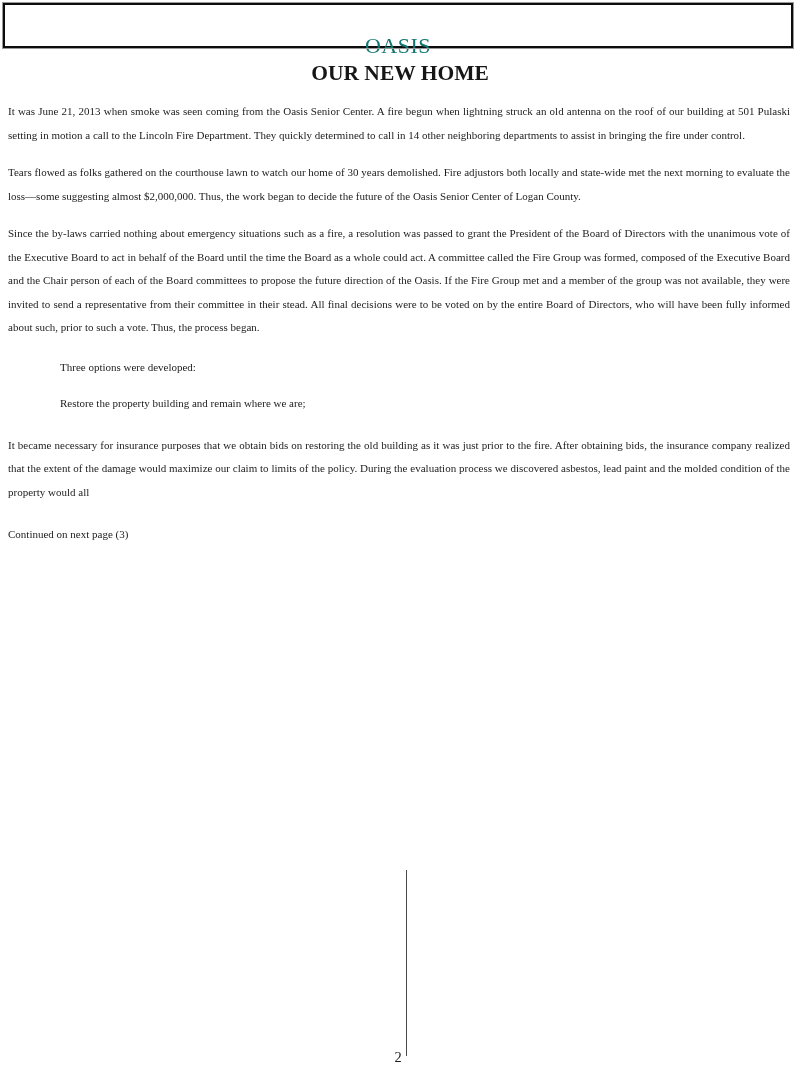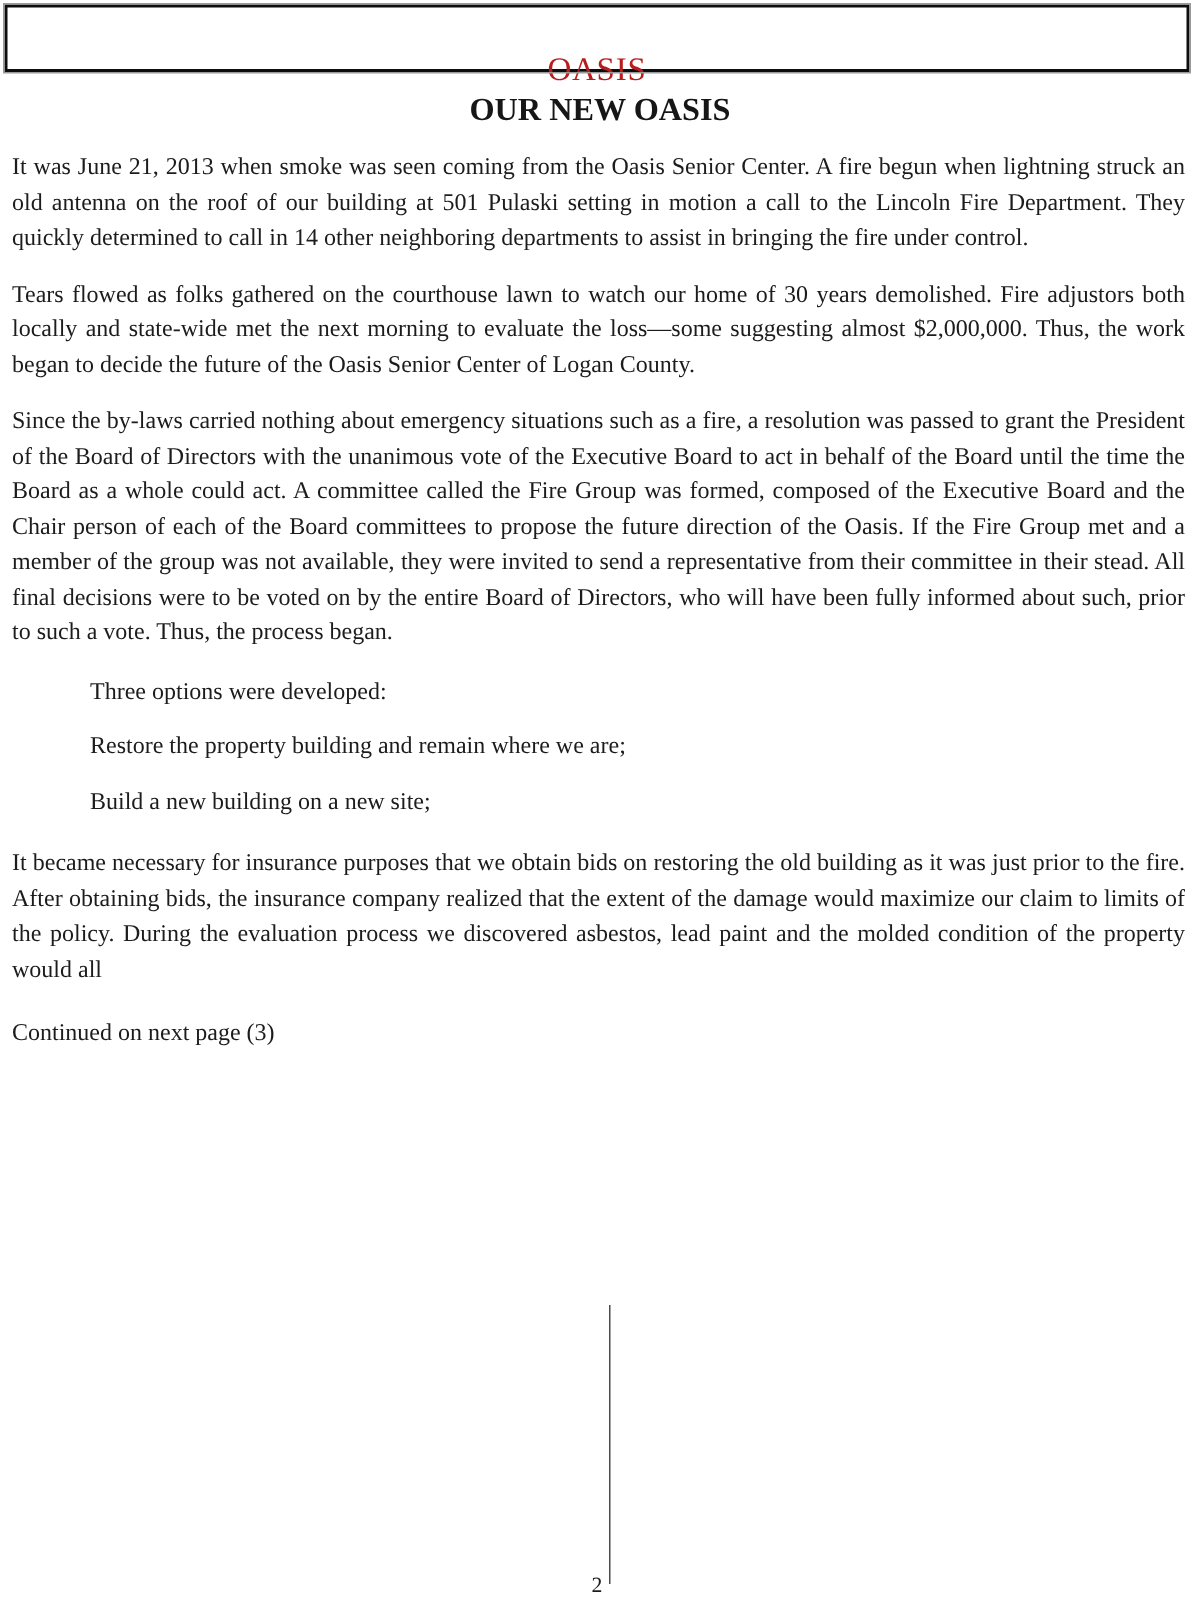--- a/index.html
+++ b/index.html
@@ -22,33 +22,33 @@
     height: 45px;
     border: 2px solid #0d0d0d;
     outline: 1px solid #9a9a9a;
     display: flex;
     align-items: center;
     justify-content: center;
   }
   .masthead-title {
     font-size: 22px;
     letter-spacing: 0.5px;
-    color: #b91c1c;
+    color: #0f766e;
     margin-top: 40px;
   }
   .headline {
     margin: 13px 0 0 0;
     text-align: center;
     font-weight: bold;
     font-size: 21.5px;
     color: #161616;
   }
   .content {
     padding: 0 10px 0 8px;
-    font-size: 16px;
+    font-size: 11px;
     line-height: 23.5px;
     text-align: justify;
   }
   .content p {
     margin: 14px 0 0 0;
   }
   p.option-line {
     margin: 13px 0 0 0;
     padding-left: 52px;
     text-align: left;
@@ -84,35 +84,34 @@
 </style>
 </head>
 <body>
 
 <div class="page">
 
   <div class="masthead-box">
     <span class="masthead-title">OASIS</span>
   </div>
 
-  <h1 class="headline">OUR NEW OASIS</h1>
+  <h1 class="headline">OUR NEW HOME</h1>
 
   <div class="content">
 
     <p>It was June 21, 2013 when smoke was seen coming from the Oasis Senior Center.  A fire begun when lightning struck an old antenna on the roof of our building at 501 Pulaski setting in motion a call to the Lincoln Fire Department.  They quickly determined to call in 14 other neighboring departments to assist in bringing the fire under control.</p>
 
     <p>Tears flowed as folks gathered on the courthouse lawn to watch our home of  30 years demolished.  Fire adjustors both locally and state-wide met the next morning to evaluate the loss—some suggesting almost $2,000,000.  Thus, the work began to decide the future of the Oasis Senior Center of Logan County.</p>
 
     <p>Since the by-laws carried nothing about emergency situations such as a fire, a resolution was passed to grant the President of the Board of Directors with the unanimous vote of the Executive Board to act in behalf of the Board until the time the Board as a whole could act.   A committee called the Fire Group was formed, composed of the Executive Board and the Chair person of each of the Board committees to propose the future direction of the Oasis. If the Fire Group met and a member of the group was not available, they were invited to send a representative from their committee in their stead.  All final decisions were to be voted on by the entire Board of Directors, who will have been fully informed about such, prior to such a vote. Thus, the process began.</p>
 
     <p class="option-line options-intro">Three options were developed:</p>
 
     <p class="option-line">Restore the property building and remain where we are;</p>
 
-    <p class="option-line">Build a new building on a new site;</p>
 
 
     <p class="closing-par">It became necessary for insurance purposes that we obtain bids on restoring the old building as it was just prior to the fire.  After obtaining bids, the insurance company realized that the extent of the damage would maximize our claim to limits of the policy. During the evaluation process we discovered asbestos, lead paint and the molded condition of the property would all</p>
 
     <p class="continued-note">Continued on next page (3)</p>
 
   </div>
 
   <div class="divider-line"></div>
 

